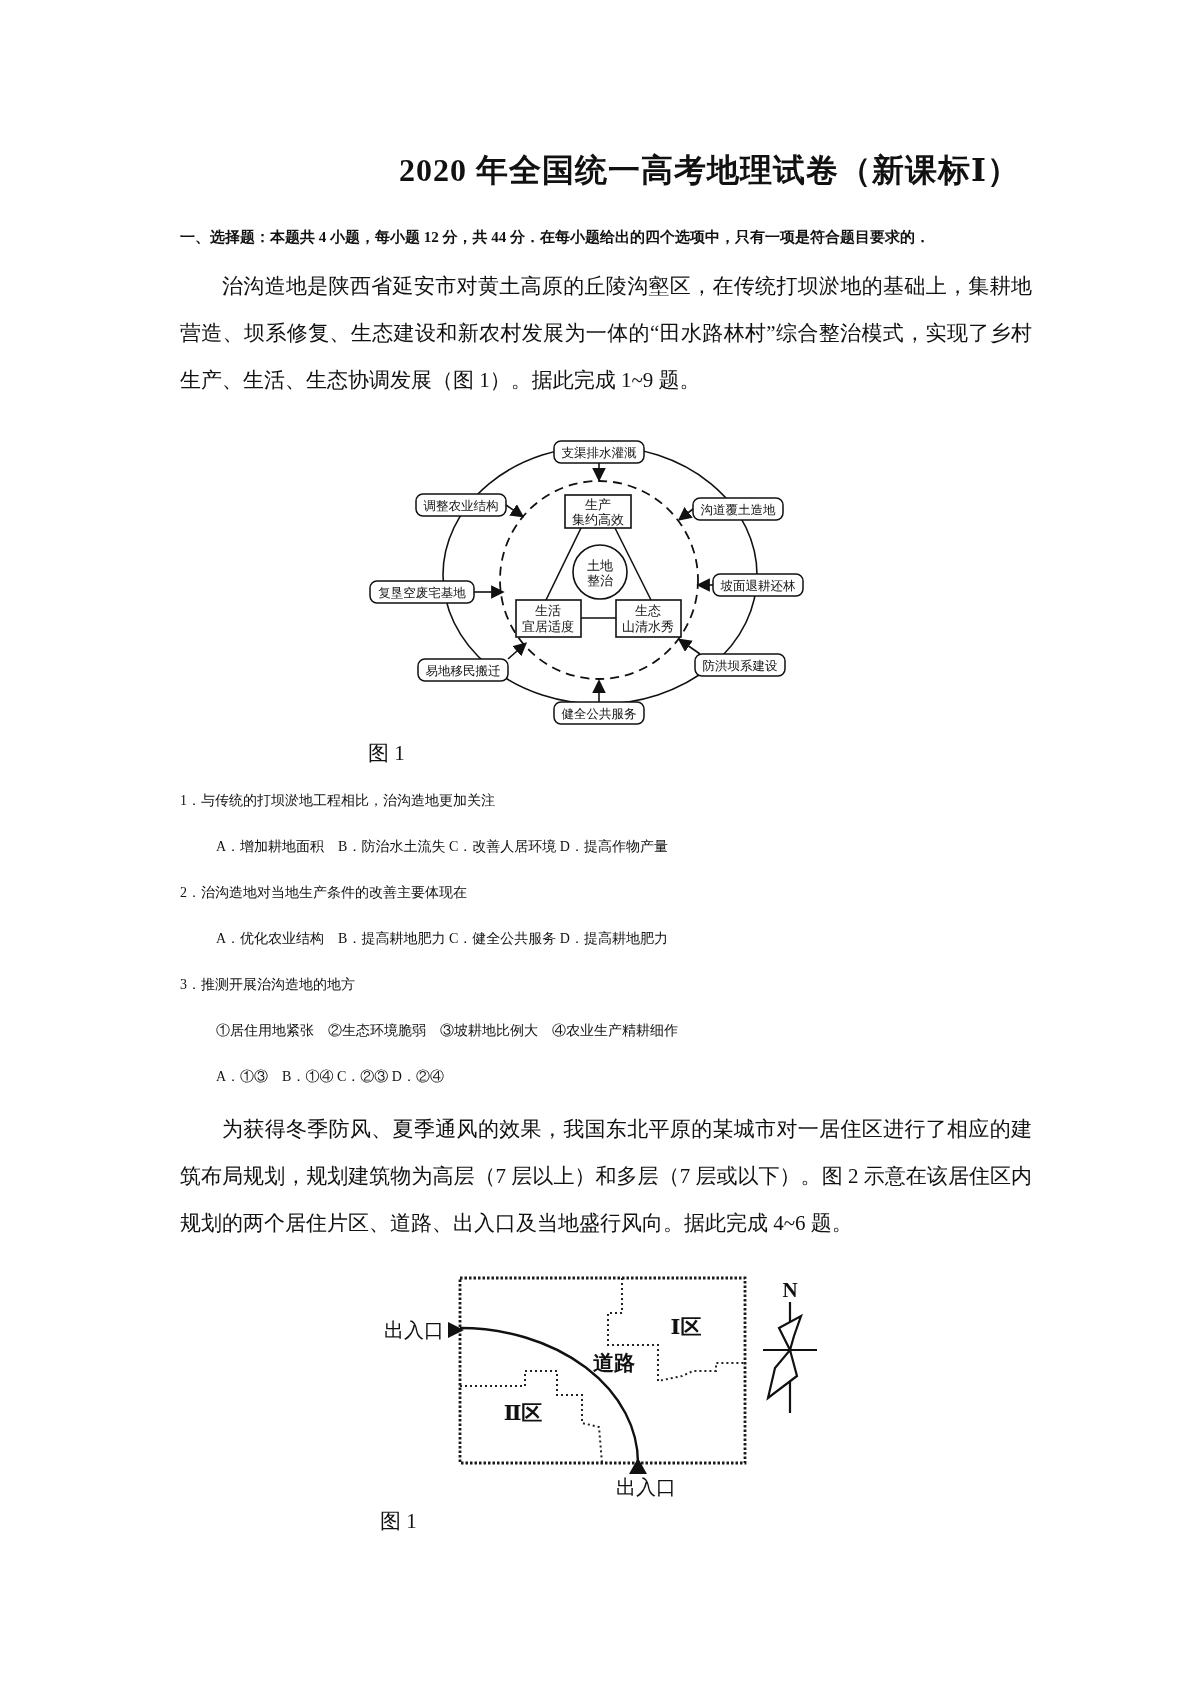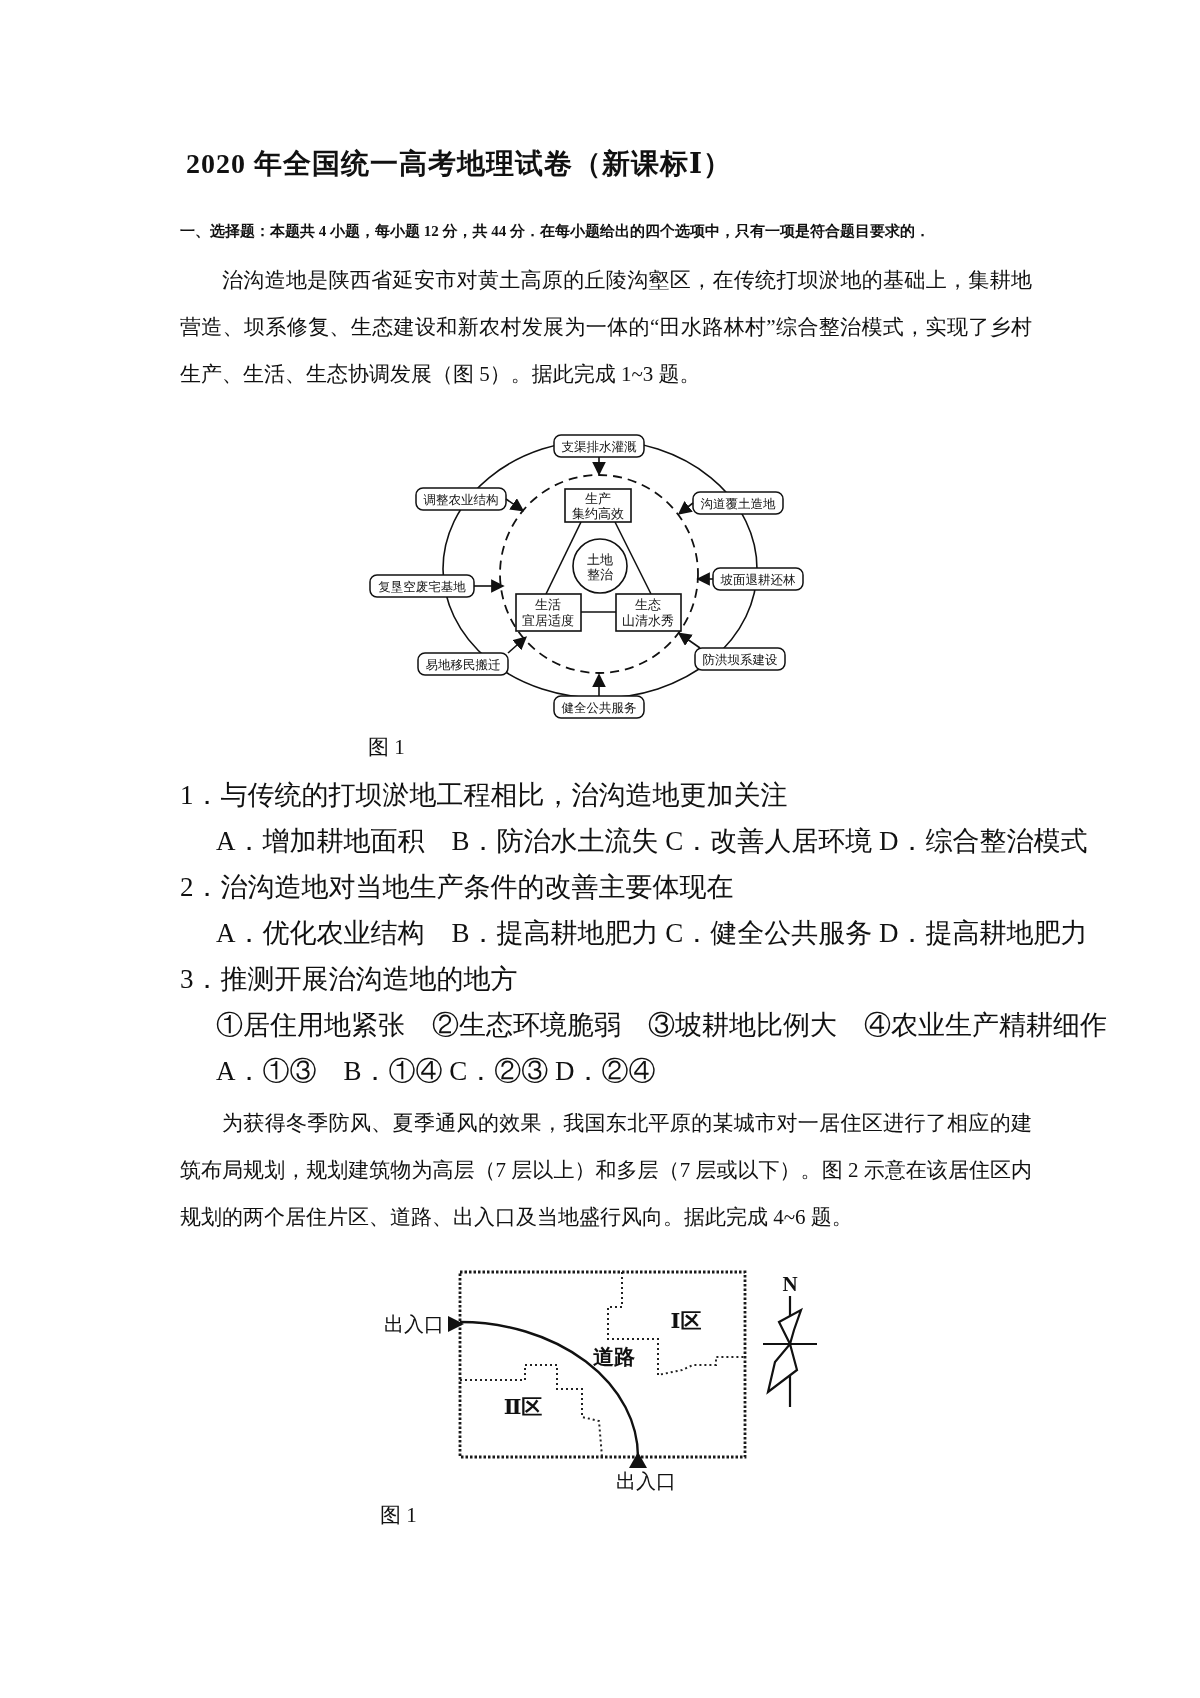--- a/index.html
+++ b/index.html
@@ -7,62 +7,62 @@
     width:1200px;height:1698px;position:relative;
     font-family:"Liberation Serif","DejaVu Serif",serif;
     color:#111;
   }
   .content{
     width:852px;
     margin-left:180px;
     padding-top:140px;
   }
   .doc-title{
-    font-size:28px;font-weight:bold;text-align:left;
-    margin:6px;line-height:36px;letter-spacing:1px;
+    font-size:32px;font-weight:bold;text-align:right;
+    margin:12px;line-height:36px;letter-spacing:1px;
   }
   .section-heading{
     margin-top:26px;
     font-size:15px;font-weight:bold;line-height:47px;
     padding-left:36px;text-indent:-36px;
     text-align:justify;
   }
   .passage{
     margin-top:2px;
     font-size:21px;line-height:47px;
     text-indent:2em;text-align:justify;
   }
   .figure-wrap{margin-top:8px;}
   .fig1-svg{margin-left:188px;display:block;}
   .fig2-svg{margin-left:200px;display:block;}
   .fig-caption{
     font-size:21px;line-height:30px;text-align:left;margin-top:8px;
   }
   .cap1{width:440px;margin-left:188px;}
   .cap2{width:450px;margin-left:200px;}
-  .questions{margin-top:10px;font-size:27px;}
+  .questions{margin-top:10px;font-size:14px;}
   .q-line{line-height:46px;white-space:nowrap;}
   .q-options{line-height:46px;padding-left:36px;white-space:nowrap;}
   .passage2{margin-top:6px;}
   svg text{font-family:"Liberation Serif","DejaVu Serif",serif;fill:#111;}
   .diag-label{font-size:13px;}
   .diag-label-sm{font-size:12.5px;}
   .map-label{font-size:20px;}
   .map-label-b{font-size:21px;font-weight:bold;}
 </style>
 </head>
 <body>
 
 <div class="content">
 
   <h1 class="doc-title">2020 年全国统一高考地理试卷（新课标Ⅰ）</h1>
 
   <div class="section-heading">一、选择题：本题共 4 小题，每小题 12 分，共 44 分．在每小题给出的四个选项中，只有一项是符合题目要求的．</div>
 
-  <p class="passage">治沟造地是陕西省延安市对黄土高原的丘陵沟壑区，在传统打坝淤地的基础上，集耕地营造、坝系修复、生态建设和新农村发展为一体的“田水路林村”综合整治模式，实现了乡村生产、生活、生态协调发展（图 5）。据此完成 1~3 题。</p>
+  <p class="passage">治沟造地是陕西省延安市对黄土高原的丘陵沟壑区，在传统打坝淤地的基础上，集耕地营造、坝系修复、生态建设和新农村发展为一体的“田水路林村”综合整治模式，实现了乡村生产、生活、生态协调发展（图 1）。据此完成 1~9 题。</p>
 
   <div class="figure-wrap">
     <svg class="fig1-svg" width="440" height="305" viewBox="0 0 440 305">
       <defs>
         <marker id="arr" viewBox="0 0 10 10" refX="8" refY="5" markerWidth="8.5" markerHeight="8.5" orient="auto-start-reverse">
           <path d="M0,0 L10,5 L0,10 z" fill="#111"></path>
         </marker>
       </defs>
 
       <ellipse cx="232" cy="150" rx="157" ry="129" fill="none" stroke="#111" stroke-width="1.6"></ellipse>
@@ -120,21 +120,21 @@
       <line x1="345" y1="160" x2="331" y2="160" stroke="#111" stroke-width="1.6" marker-end="url(#arr)"></line>
       <line x1="140" y1="234" x2="157" y2="219" stroke="#111" stroke-width="1.6" marker-end="url(#arr)"></line>
       <line x1="332" y1="229" x2="312" y2="215" stroke="#111" stroke-width="1.6" marker-end="url(#arr)"></line>
       <line x1="231" y1="277" x2="231" y2="257" stroke="#111" stroke-width="1.6" marker-end="url(#arr)"></line>
     </svg>
     <div class="fig-caption cap1">图 1</div>
   </div>
 
   <div class="questions">
     <div class="q-line"><span>1．</span><span>与传统的打坝淤地工程相比，治沟造地更加关注</span></div>
-    <div class="q-options">A．增加耕地面积　B．防治水土流失 C．改善人居环境 D．综合整治模式</div>
+    <div class="q-options">A．增加耕地面积　B．防治水土流失 C．改善人居环境 D．提高作物产量</div>
 
     <div class="q-line"><span>2．</span><span>治沟造地对当地生产条件的改善主要体现在</span></div>
     <div class="q-options">A．优化农业结构　B．提高耕地肥力 C．健全公共服务 D．提高耕地肥力</div>
 
     <div class="q-line"><span>3．</span><span>推测开展治沟造地的地方</span></div>
     <div class="q-options">①居住用地紧张　②生态环境脆弱　③坡耕地比例大　④农业生产精耕细作</div>
     <div class="q-options">A．①③　B．①④ C．②③ D．②④</div>
   </div>
 
   <p class="passage passage2">为获得冬季防风、夏季通风的效果，我国东北平原的某城市对一居住区进行了相应的建筑布局规划，规划建筑物为高层（7 层以上）和多层（7 层或以下）。图 2 示意在该居住区内规划的两个居住片区、道路、出入口及当地盛行风向。据此完成 4~6 题。</p>

